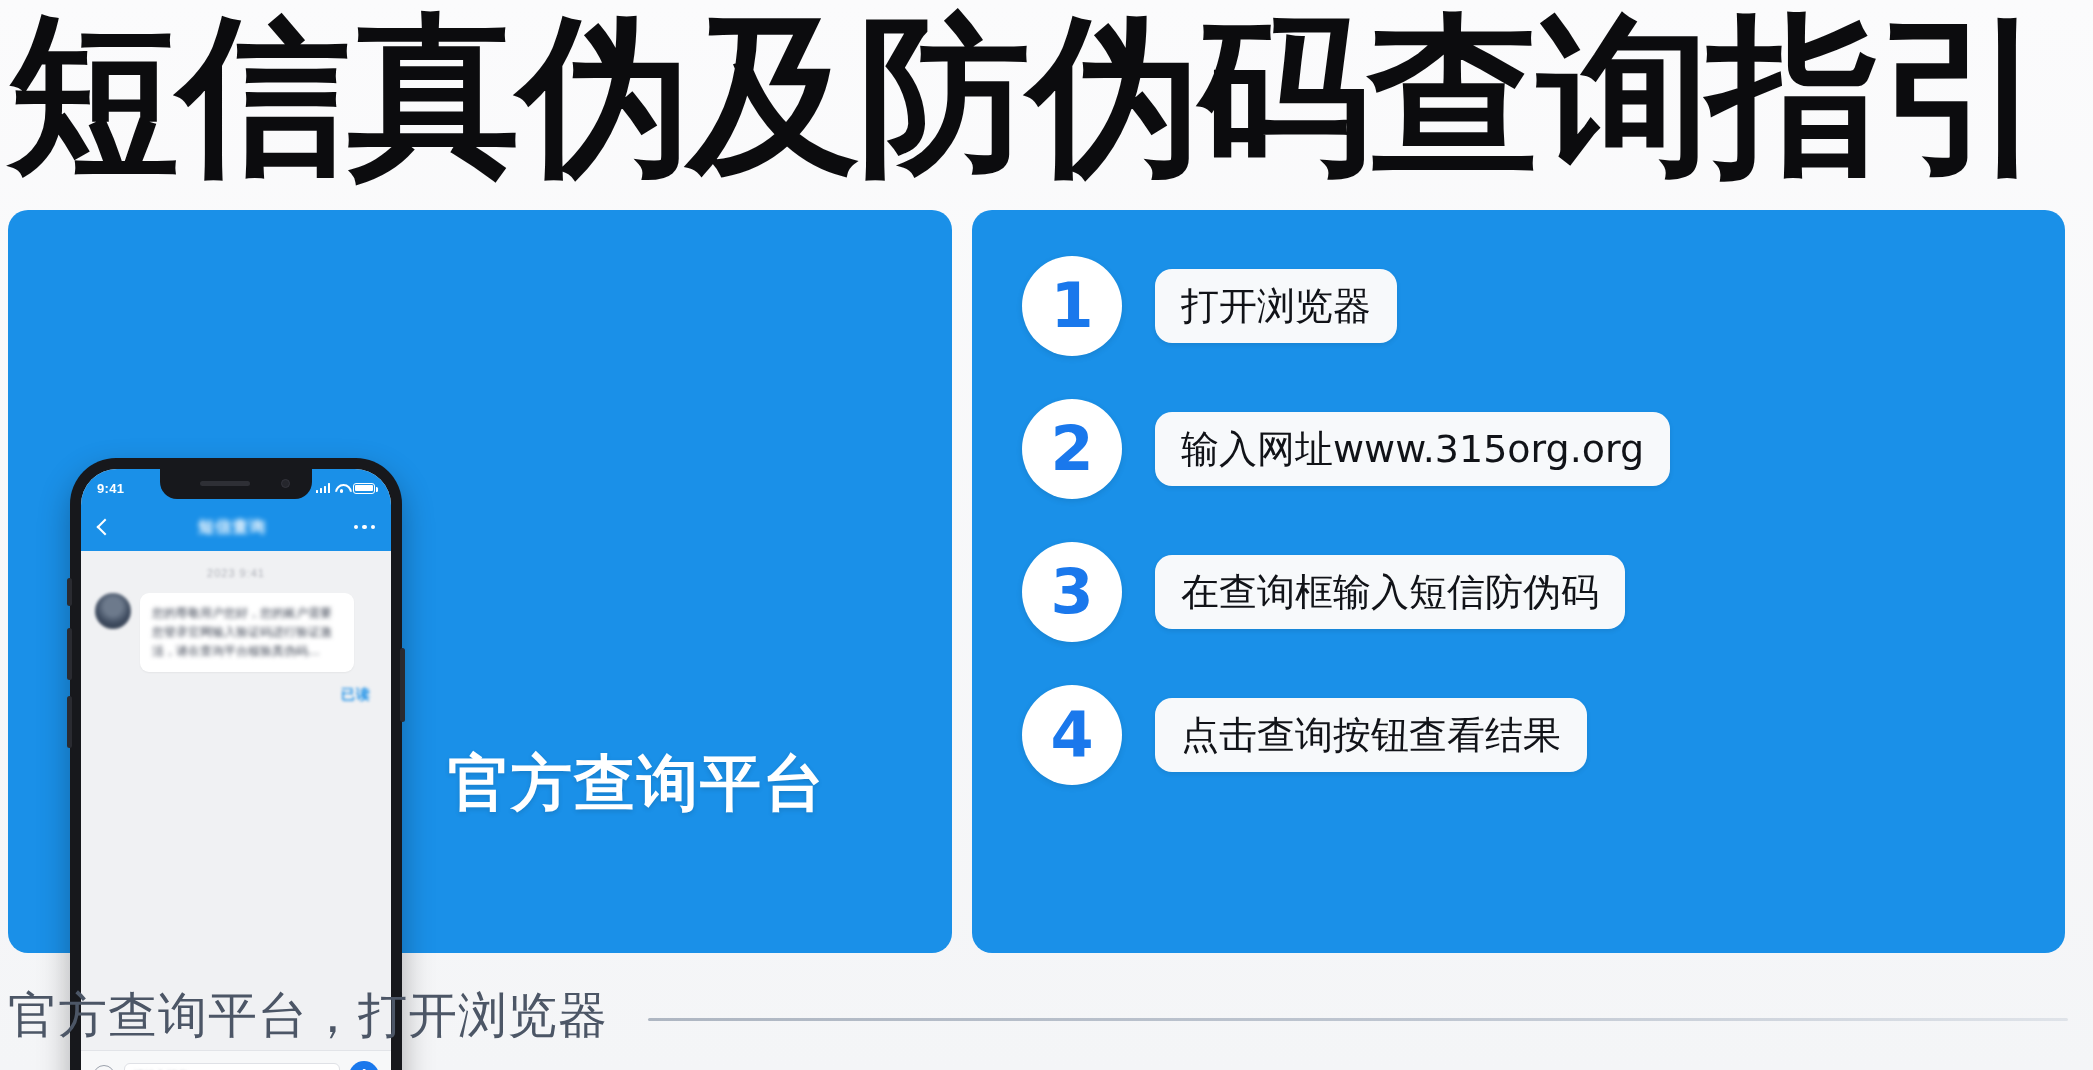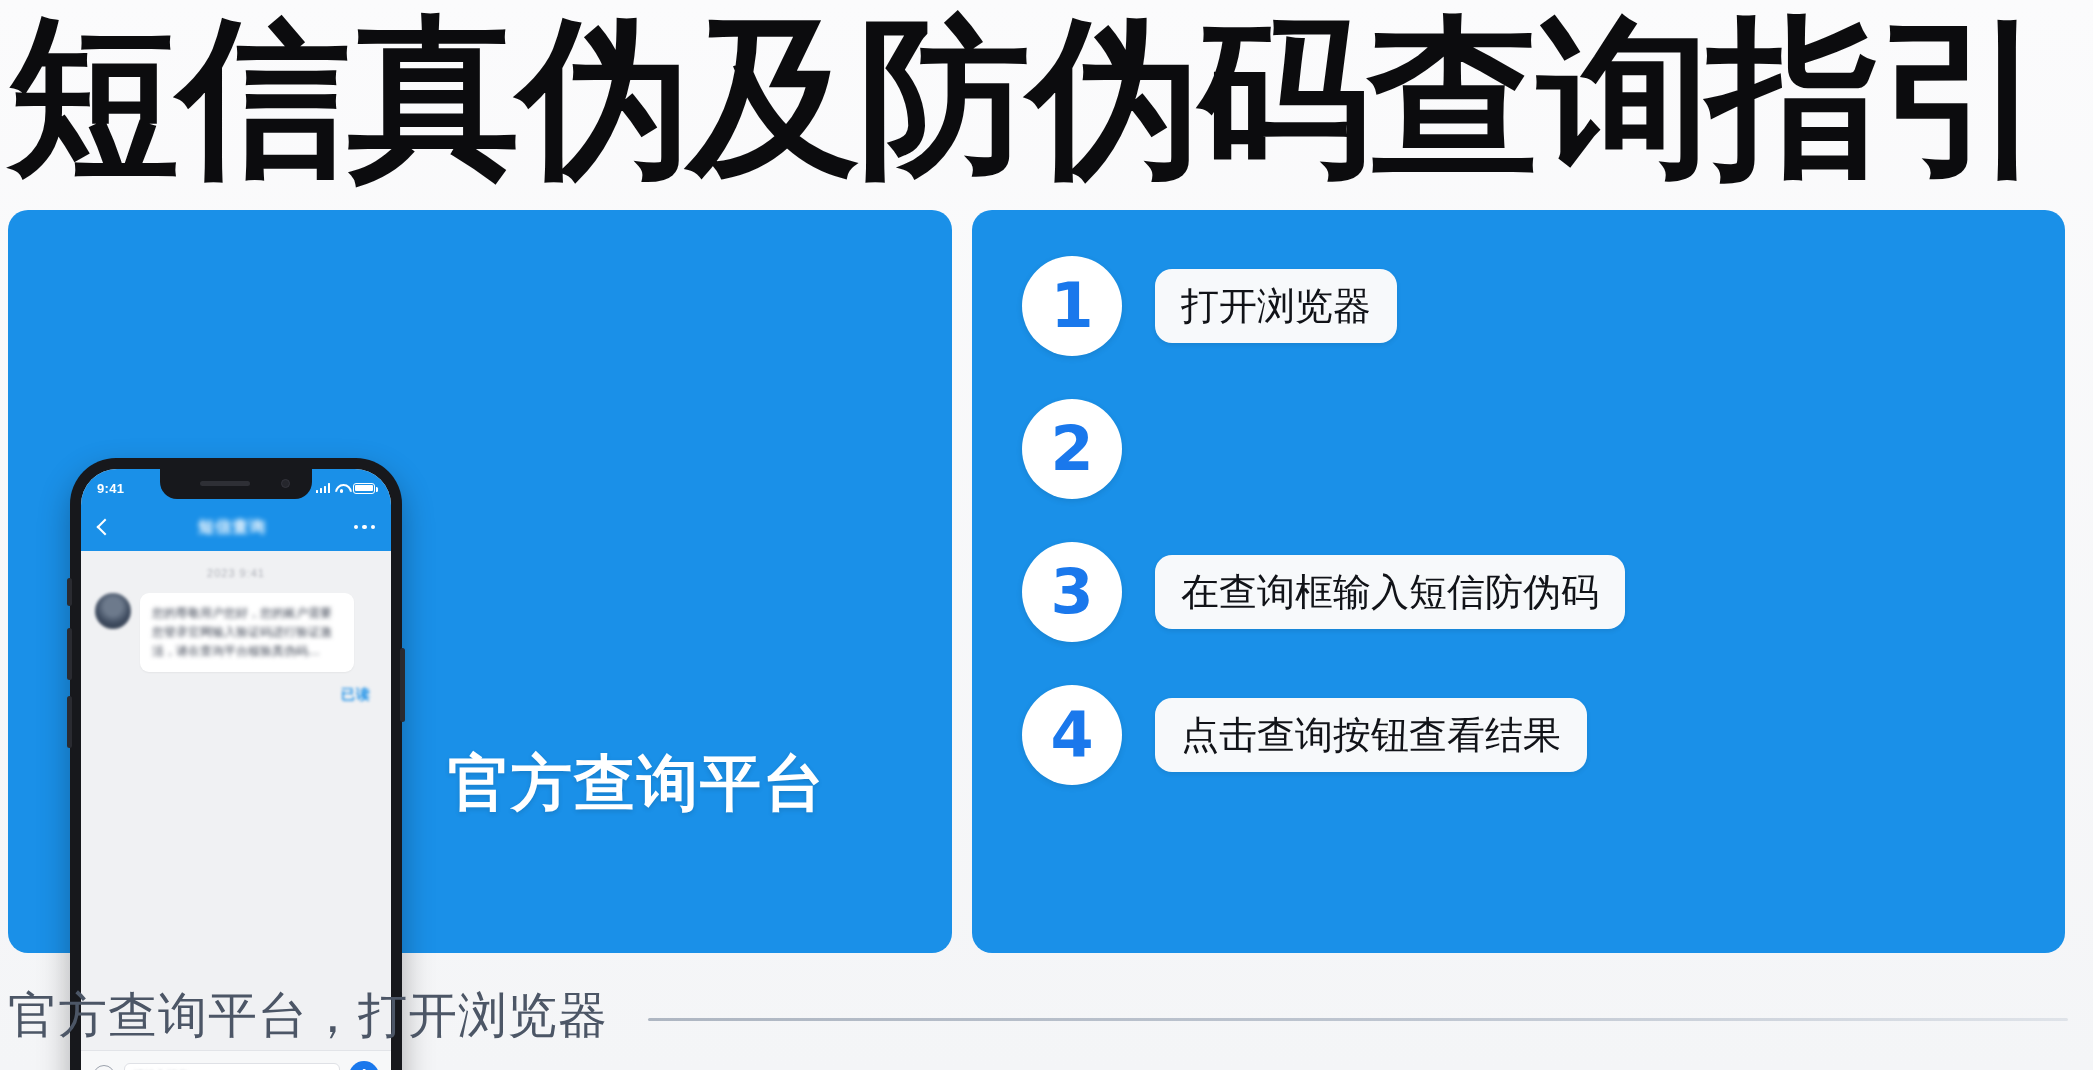--- a/index.html
+++ b/index.html
@@ -9,21 +9,21 @@
     font-family: "Liberation Sans", "DejaVu Sans", sans-serif;
     overflow: hidden;
   }
   .page { position: relative; width: 2093px; height: 1070px;
           background: linear-gradient(180deg,#fbfbfc 0%, #f4f5f7 100%); }
 
   
   .title {
     position: absolute; left: 8px; top: 2px;
     width: 2080px; height: 190px;
-    font-family: Liberation Sans, sans-serif;
+    font-family: Liberation Serif, serif;
     font-weight: 700;
     font-size: 172px;
     line-height: 190px;
     letter-spacing: -2px;
     color: #0c0c0e;
     white-space: nowrap;
     transform: scaleX(1.0);
     transform-origin: left center;
   }
 
@@ -316,20 +316,21 @@
 
   <div class="panel-right"></div>
 
   <div class="steps">
     <div class="step">
       <div class="step-num">1</div>
       <div class="step-pill">打开浏览器</div>
     </div>
     <div class="step">
       <div class="step-num">2</div>
+      <div class="step-pill">输入网址www.315org.org</div>
     </div>
     <div class="step">
       <div class="step-num">3</div>
       <div class="step-pill">在查询框输入短信防伪码</div>
     </div>
     <div class="step">
       <div class="step-num">4</div>
       <div class="step-pill">点击查询按钮查看结果</div>
     </div>
   </div>

